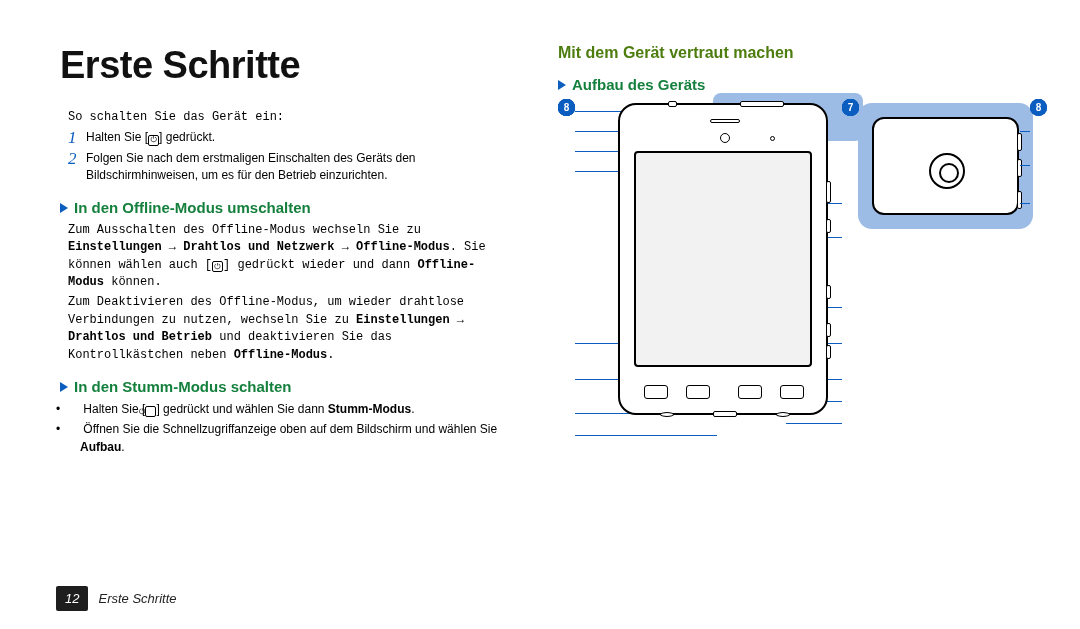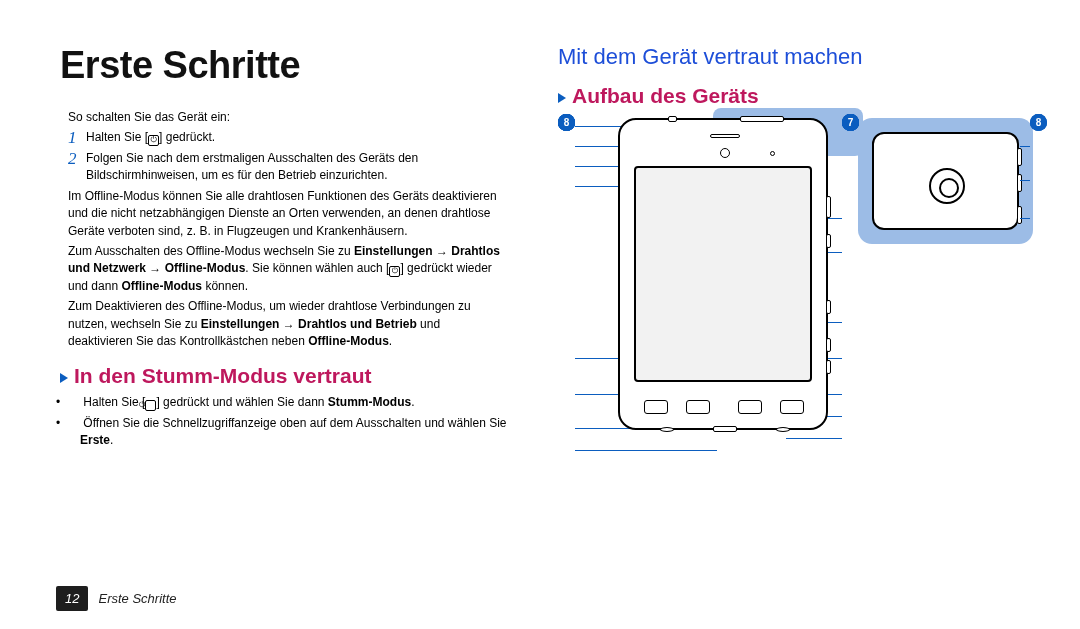--- a/index.html
+++ b/index.html
@@ -22,50 +22,50 @@
     min-width: 0;
   }
   h1 {
     font-size: 38px;
     font-weight: 600;
     color: #111;
     margin-bottom: 22px;
     letter-spacing: -0.5px;
   }
   h2 {
-    font-size: 22px;
-    font-weight: 400;
-    color: #1d4ed8;
+    font-size: 16px;
+    font-weight: 700;
+    color: #4d7c0f;
     margin-bottom: 6px;
     margin-top: 8px;
   }
   h3.sub {
-    font-size: 21px;
+    font-size: 15px;
     font-weight: 700;
-    color: #be185d;
+    color: #15803d;
     margin-top: 14px;
     margin-bottom: 6px;
   }
   h3.sub::before {
     content: "";
     display: inline-block;
     width: 0; height: 0;
     border-top: 5px solid transparent;
     border-bottom: 5px solid transparent;
     border-left: 8px solid #0b5dbf;
     margin-right: 6px;
     position: relative;
     top: 0px;
   }
   p, li {
     font-size: 12px;
     line-height: 1.45;
     color: #000;
   }
-  .body-text { margin: 3px 16px 3px 8px; }
+  .body-text { margin: 3px 16px 3px 8px; font-family: Liberation Mono, monospace; }
   .step {
     display: flex;
     align-items: flex-start;
     margin-left: 8px;
     margin-bottom: 2px;
   }
   .step-num {
     font-family: "Segoe Script", "Comic Sans MS", cursive;
     font-style: italic;
     color: #0b5dbf;
@@ -287,39 +287,39 @@
     <p class="body-text">So schalten Sie das Gerät ein:</p>
 
     <div class="step">
       <div class="step-num">1</div>
       <div class="step-text">
         Halten Sie [<span class="power-glyph">⏻</span>] gedrückt.
       </div>
     </div>
     <div class="step">
       <div class="step-num">2</div>
-      <div class="step-text">Folgen Sie nach dem erstmaligen Ausschalten des Geräts den Bildschirmhinweisen, um es für den Betrieb einzurichten.</div>
+      <div class="step-text">Folgen Sie nach dem erstmaligen Einschalten des Geräts den Bildschirmhinweisen, um es für den Betrieb einzurichten.</div>
     </div>
 
 
-    <p class="body-text">Im Offline-Modus können Sie alle drahtlosen Funktionen des Geräts deaktivieren und die nicht netzabhängigen Dienste an Orten verwenden, an denen drahtlose Geräte verboten sind, z. B. in Flugzeugen und Krankenhäusern.</p>
+    <h3 class="sub">In den Offline-Modus umschalten</h3>
     <p class="body-text">
       <span>Zum Ausschalten des Offline-Modus wechseln Sie zu </span><strong>Einstellungen → Drahtlos und Netzwerk → Offline-Modus</strong><span>. Sie können wählen auch [</span><span class="power-glyph">⏻</span><span>] gedrückt wieder und dann </span><strong>Offline-Modus</strong><span> können.</span>
     </p>
     <p class="body-text">
       <span>Zum Deaktivieren des Offline-Modus, um wieder drahtlose Verbindungen zu nutzen, wechseln Sie zu </span><strong>Einstellungen → Drahtlos und Betrieb</strong><span> und deaktivieren Sie das Kontrollkästchen neben </span><strong>Offline-Modus</strong>.
     </p>
 
-    <h3 class="sub">In den Stumm-Modus vertraut</h3>
+    <h3 class="sub">In den Stumm-Modus schalten</h3>
     <ul class="bullet-list">
       <li>
         Halten Sie [<span class="power-glyph">⏻</span>] gedrückt und wählen Sie dann <strong>Stumm-Modus</strong>.
       </li>
       <li>
-        <span>Öffnen Sie die Schnellzugriffanzeige oben auf dem Ausschalten und wählen Sie </span><strong>Erste</strong>.
+        <span>Öffnen Sie die Schnellzugriffanzeige oben auf dem Bildschirm und wählen Sie </span><strong>Aufbau</strong>.
       </li>
     </ul>
   </div>
 
   <div class="col">
     <h2 style="margin-top:0">Mit dem Gerät vertraut machen</h2>
     <h3 class="sub">Aufbau des Geräts</h3>
 
     <div class="diagram">
       <div class="bg-highlight"></div>

